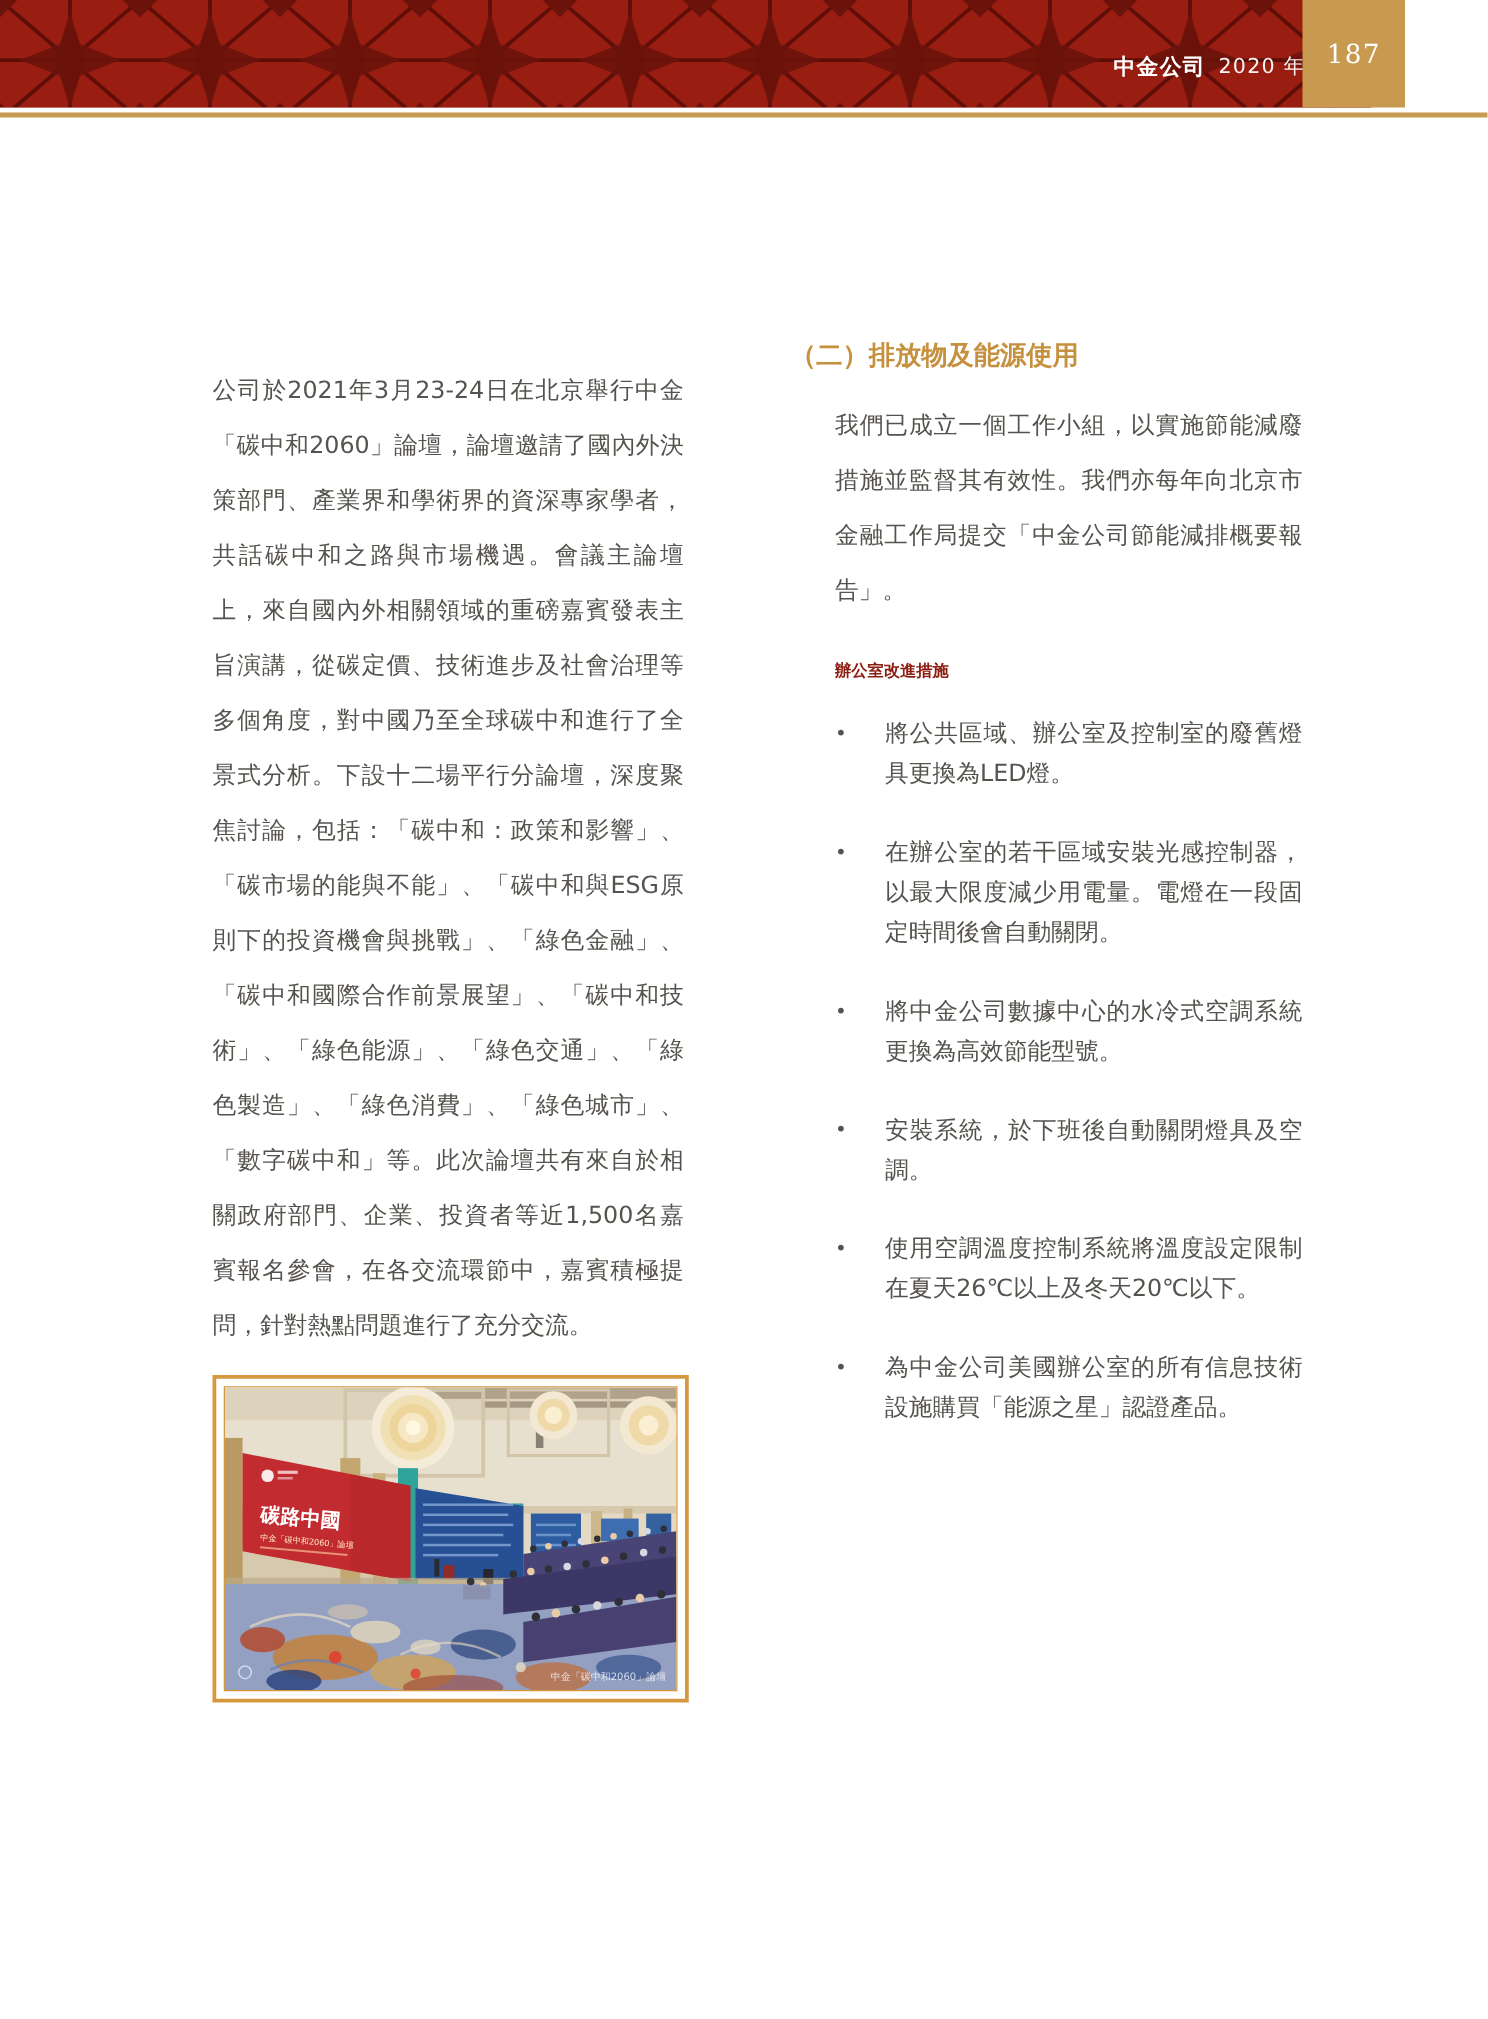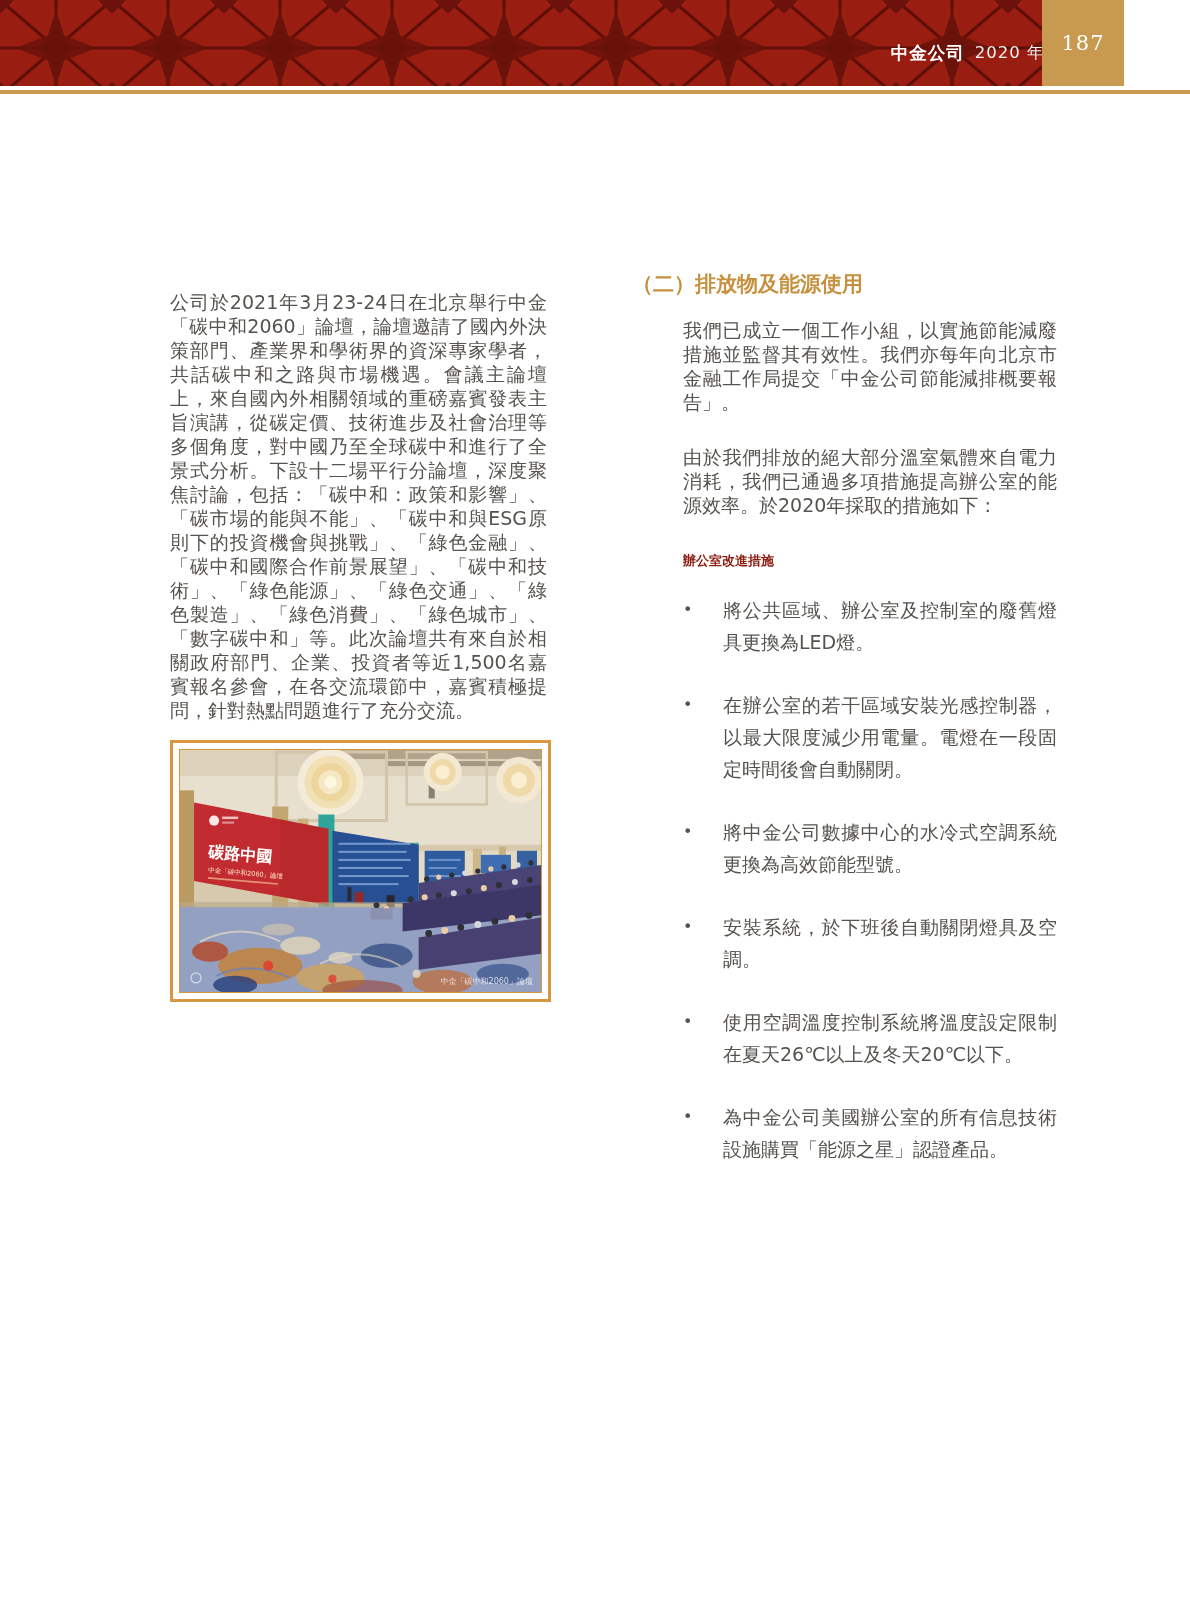--- a/index.html
+++ b/index.html
@@ -46,26 +46,26 @@
   
   .col-left{position:absolute;left:170px;top:270px;width:377px;}
   .col-right{position:absolute;left:632px;top:270px;width:420px;}
 
   h2{margin:0;font-size:21px;line-height:28px;font-weight:bold;}
   .h-red{color:var(--accent_red);}
   .h-gold{color:var(--accent_gold);display:flex;}
   .h-gold .prefix{flex:0 0 44px;}
 
   .body-par{
-    margin:0;font-size:19px;line-height:24px;color:var(--body_text);
+    margin:0;font-size:19px;line-height:44px;color:var(--body_text);
     text-align:justify;text-justify:inter-ideograph;
   }
   .col-left .body-par{margin-top:20px;}
 
-  .right-indent{margin-left:51px;width:374px;}
+  .right-indent{margin-left:36px;width:374px;}
   .right-indent .body-par{margin-top:20px;}
   .right-indent .body-par + .body-par{margin-top:31px;}
   h3.sub{
     margin:31px 0 0 0;font-size:13px;line-height:26px;
     color:var(--accent_red);font-weight:bold;
   }
   ul.bullets{list-style:none;margin:20px 0 0 0;padding:0;}
   ul.bullets li{
     display:flex;font-size:19px;line-height:32px;color:var(--body_text);
   }
@@ -260,21 +260,20 @@
     </figure>
   </section>
 
   <section class="col-right">
     <h2 class="h-gold">
       <span class="prefix">（二）</span>
       <span>排放物及能源使用</span>
     </h2>
     <div class="right-indent">
       <p class="body-par">我們已成立一個工作小組，以實施節能減廢措施並監督其有效性。我們亦每年向北京市金融工作局提交「中金公司節能減排概要報告」。</p>
-      <p class="body-par">由於我們排放的絕大部分溫室氣體來自電力消耗，我們已通過多項措施提高辦公室的能源效率。於2020年採取的措施如下：</p>
       <h3 class="sub">辦公室改進措施</h3>
       <ul class="bullets">
         <li>
           <span class="dot">•</span>
           <span class="txt">將公共區域、辦公室及控制室的廢舊燈具更換為LED燈。</span>
         </li>
         <li>
           <span class="dot">•</span>
           <span class="txt">在辦公室的若干區域安裝光感控制器，以最大限度減少用電量。電燈在一段固定時間後會自動關閉。</span>
         </li>

